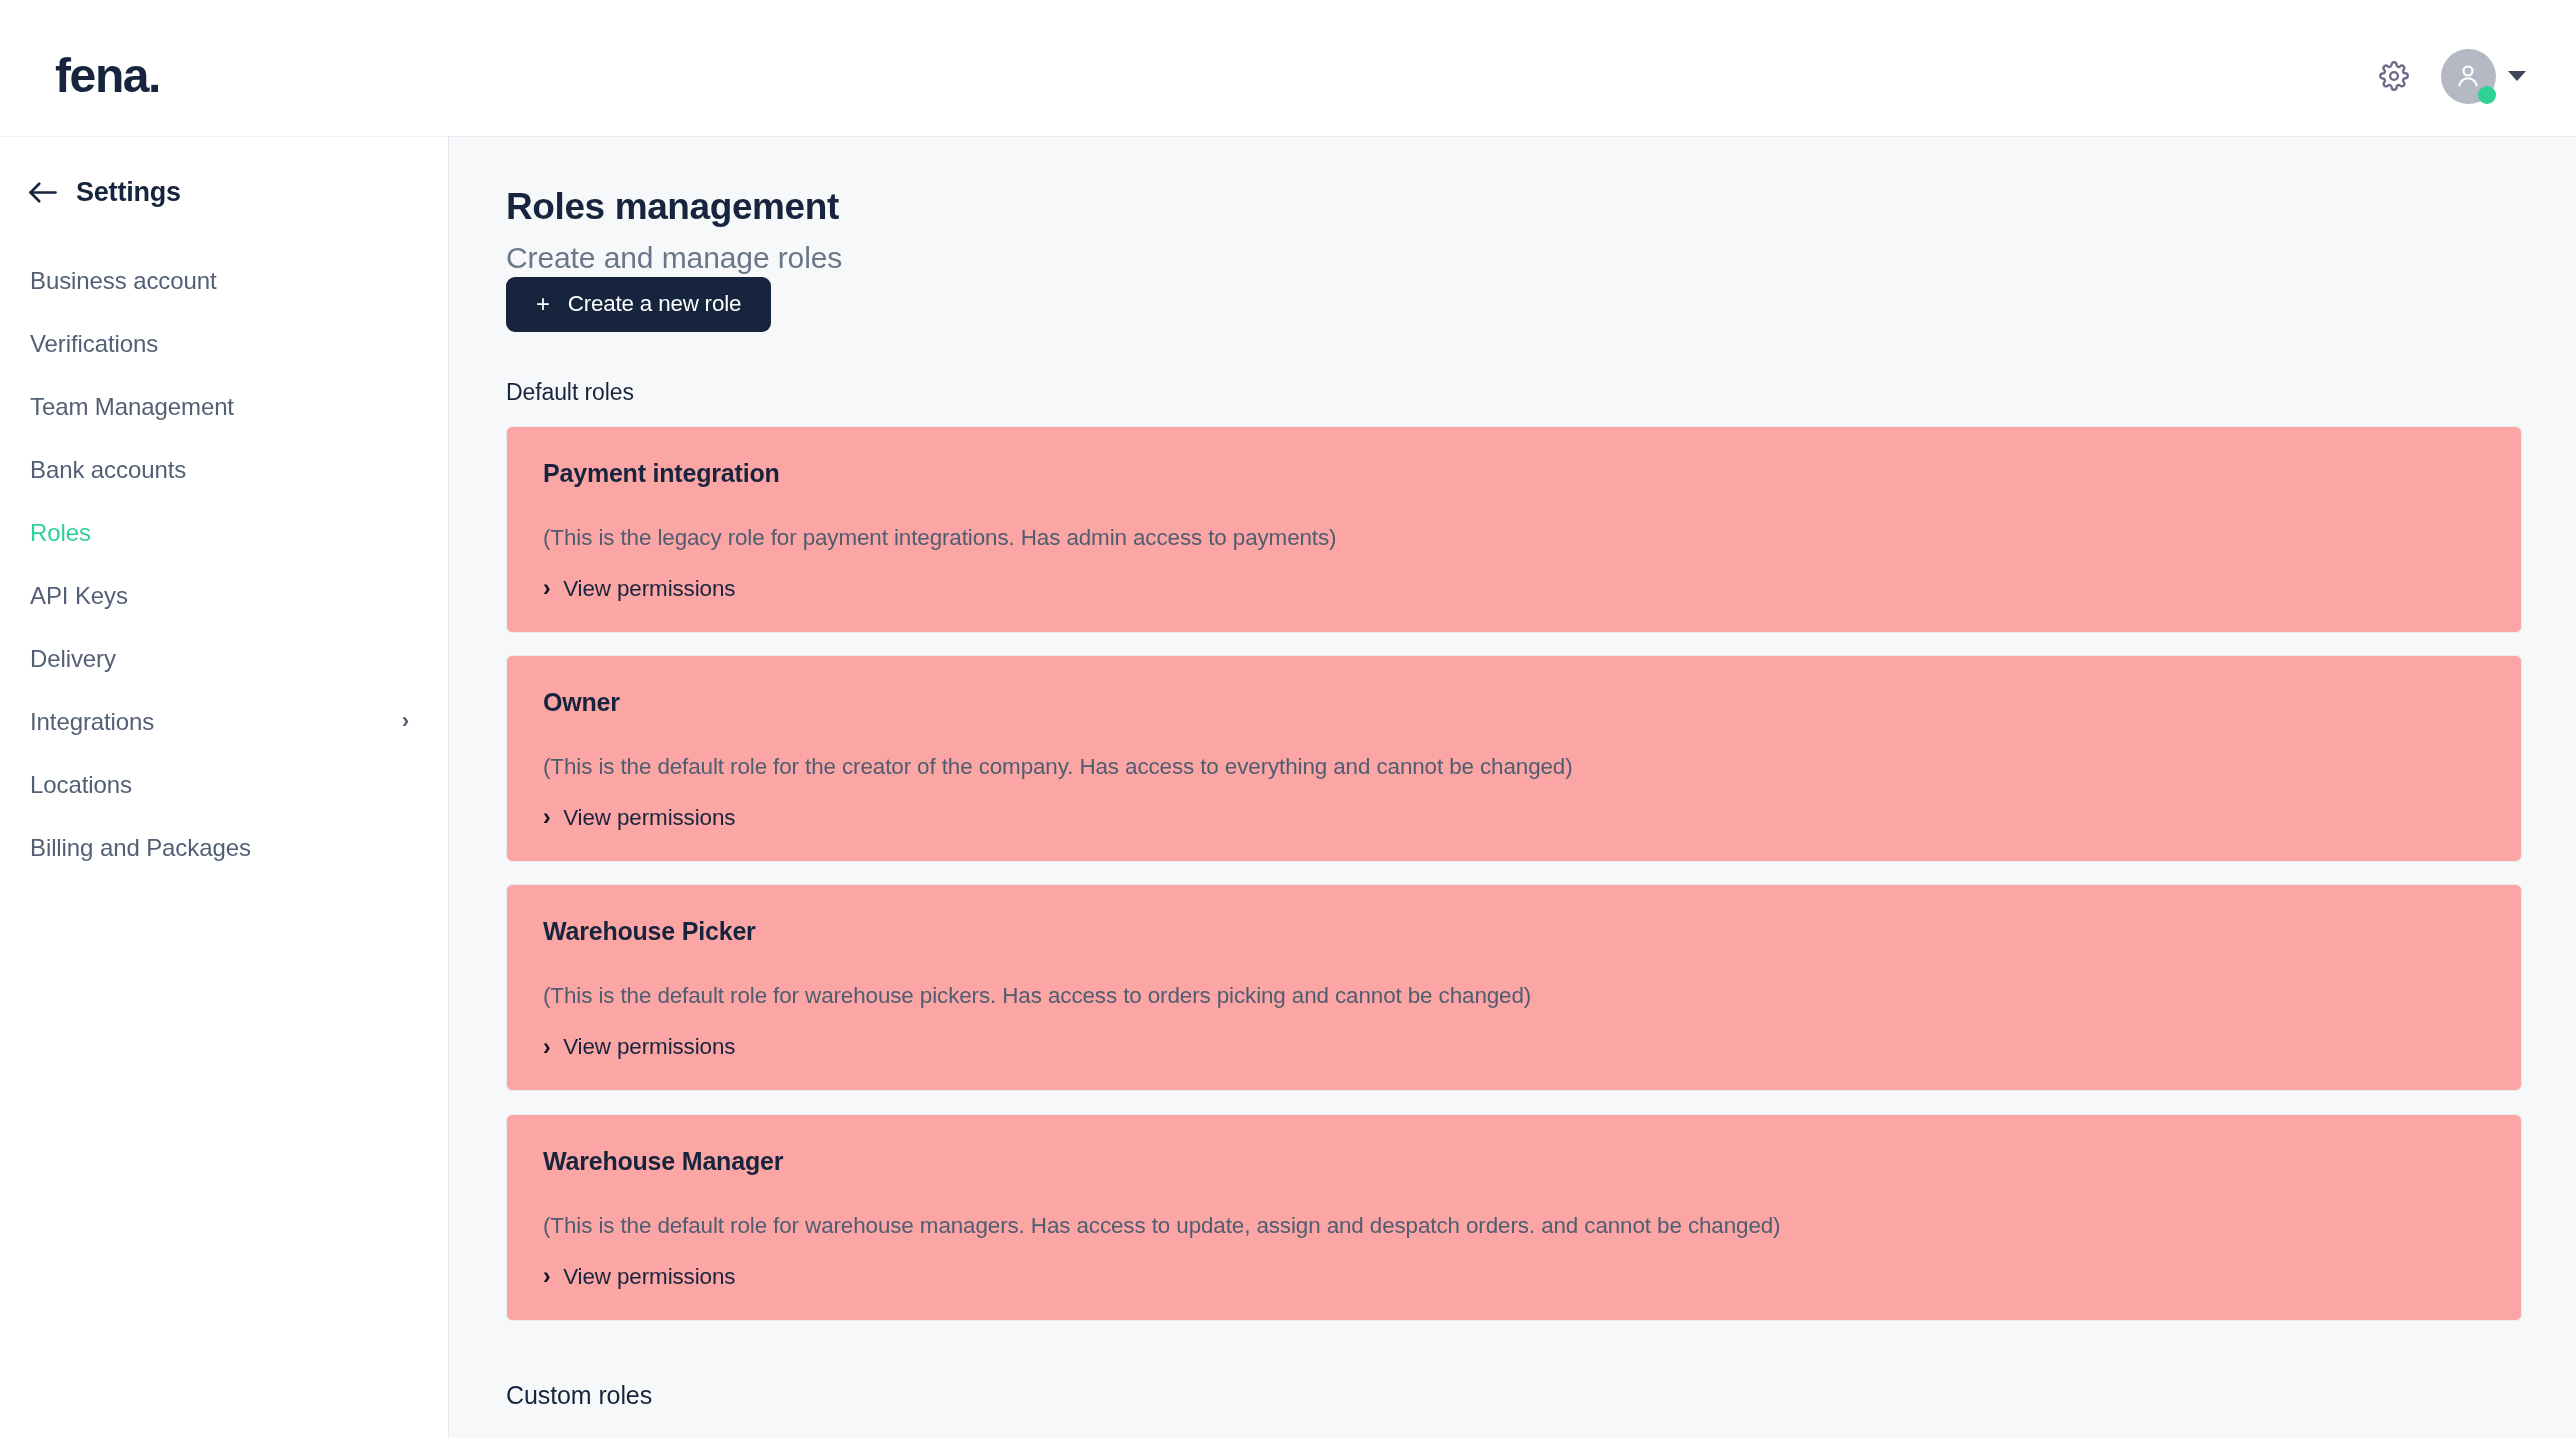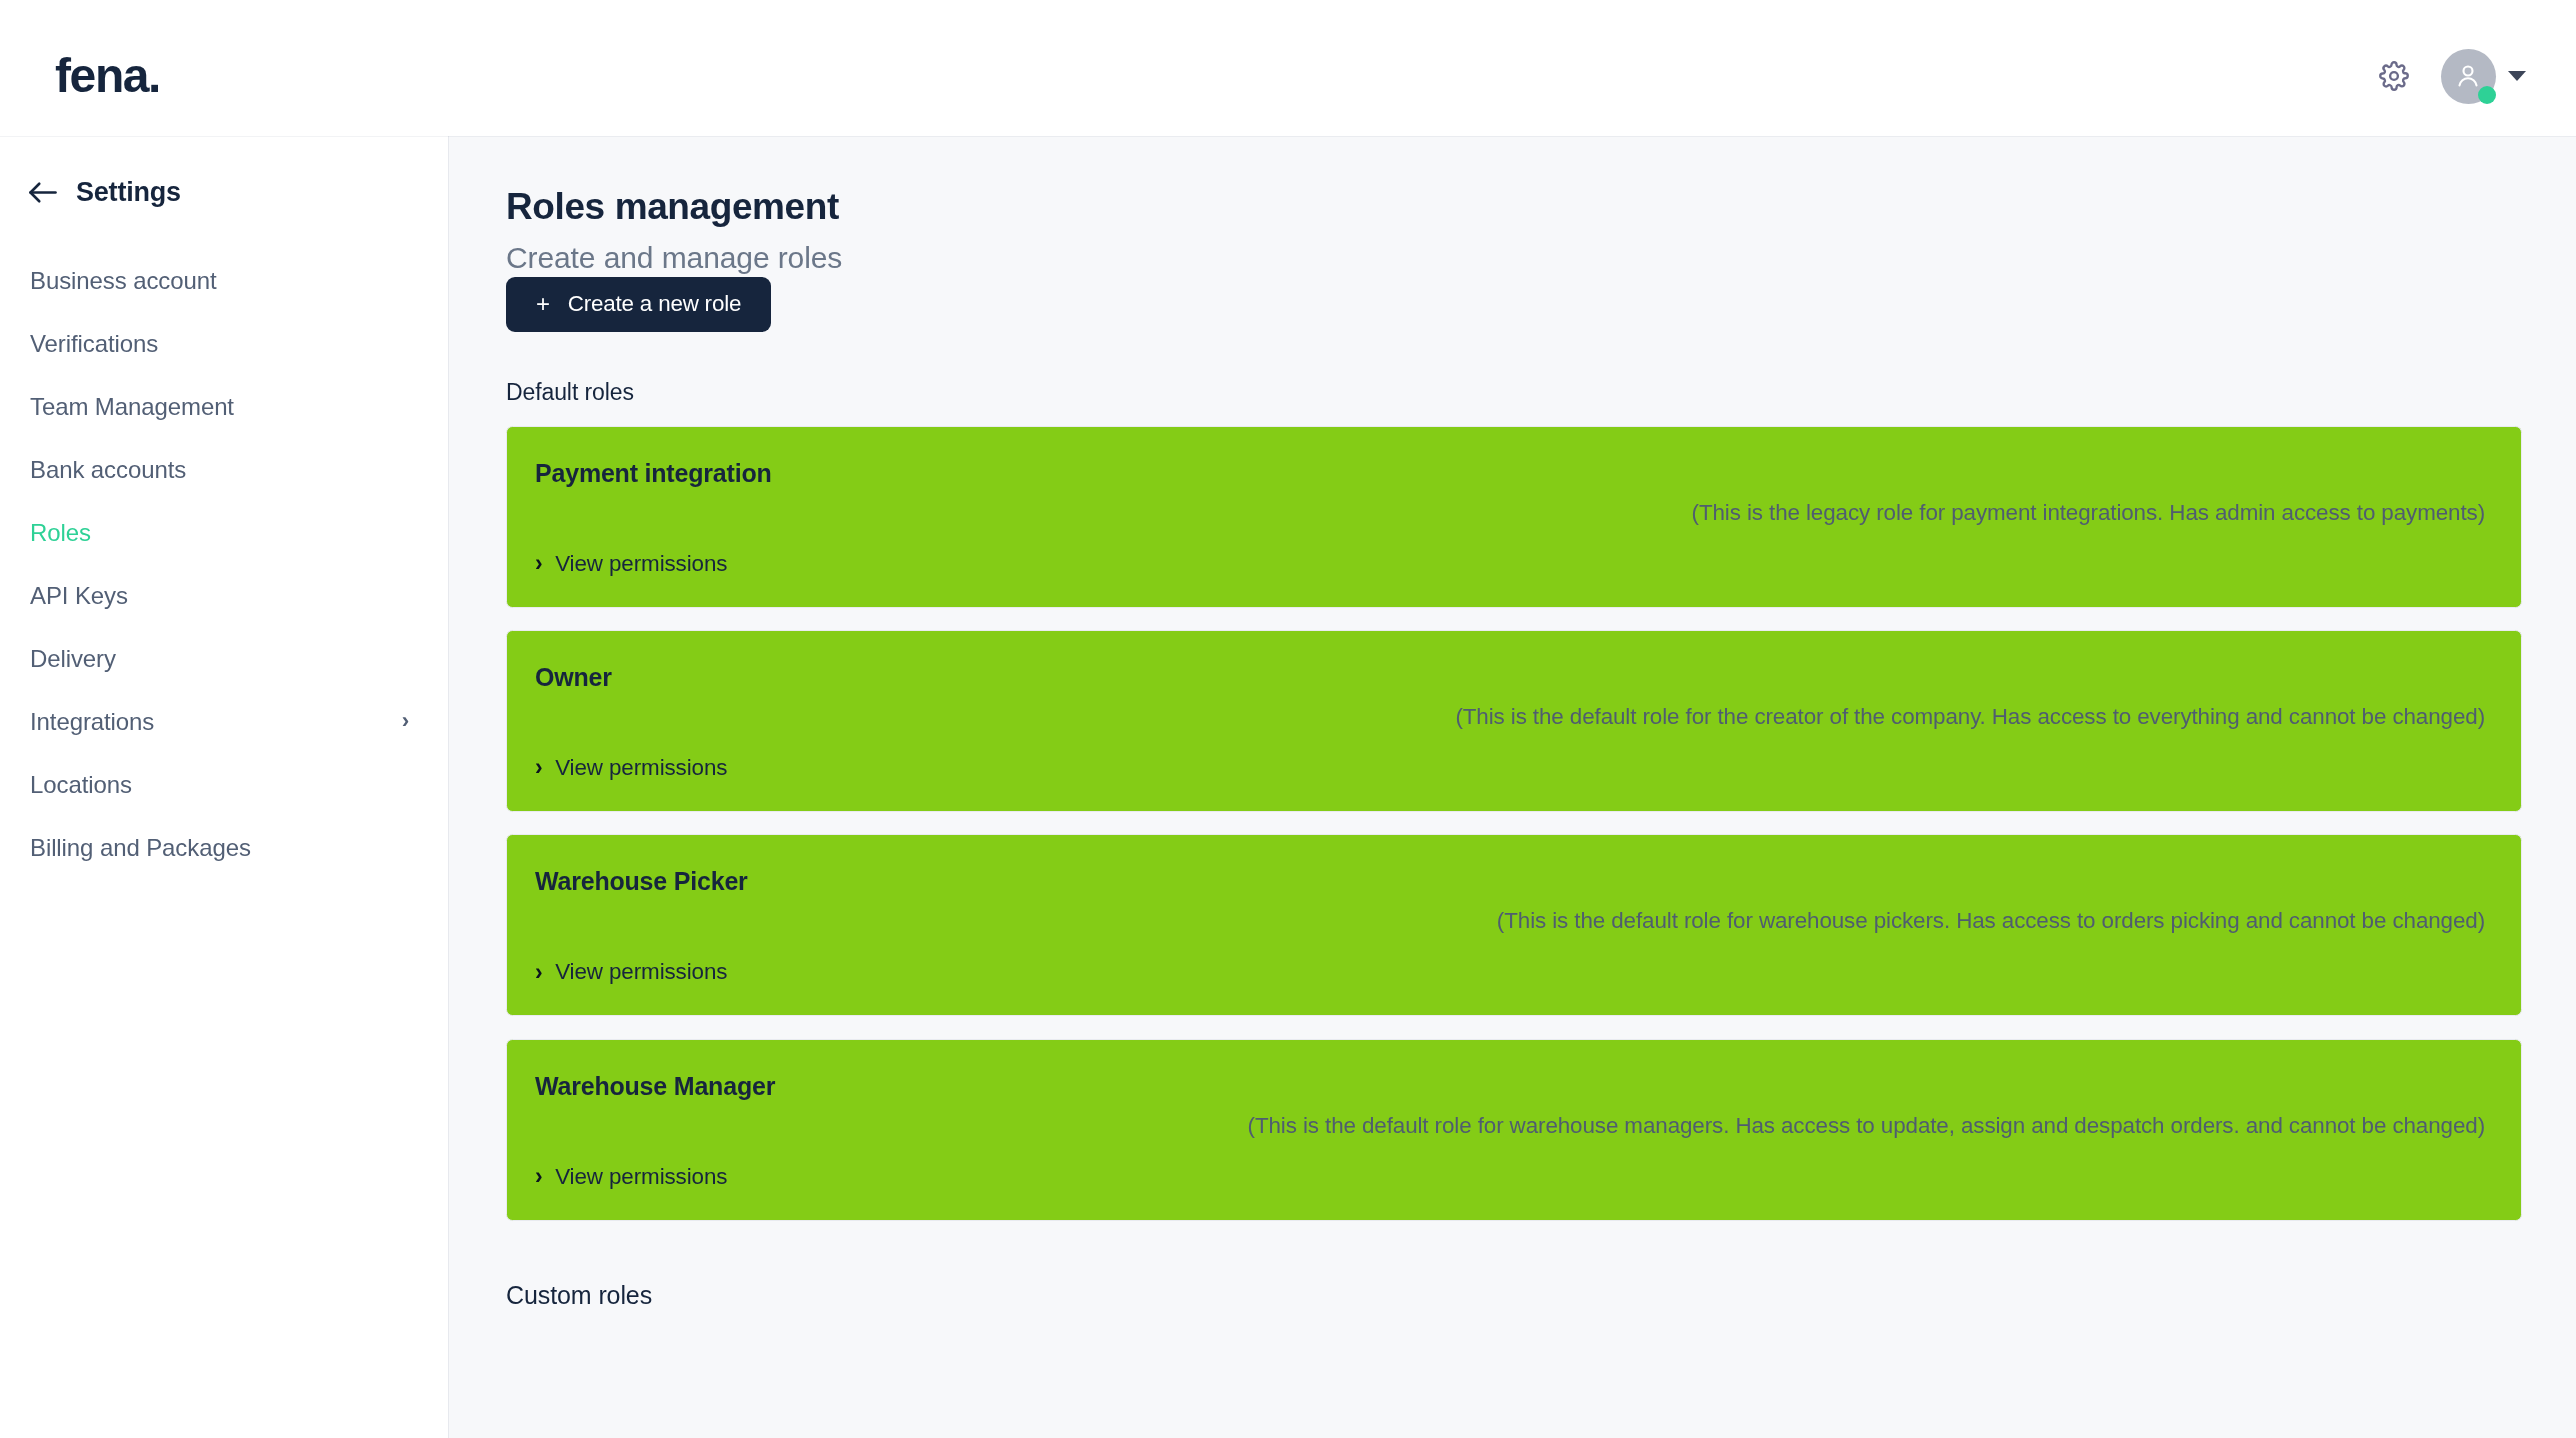--- a/index.html
+++ b/index.html
@@ -170,38 +170,37 @@
   .section-label {
     font-size: 23px;
     color: #16253d;
     margin: 47px 0 19.7px 0;
     letter-spacing: -0.1px;
   }
 
   #roles-list { display: flex; flex-direction: column; gap: 22.4px; }
 
   .role-card {
-    background: #84cc16;
+    background: #fca5a5;
     border: 0.9px solid #e9ebf0;
     border-radius: 6.3px;
-    padding: 32px 36px 30px 28px;
+    padding: 32px 36px 30px 36px;
   }
 
   .role-name {
     font-size: 25px;
     font-weight: 700;
     color: #16253d;
     letter-spacing: -0.2px;
   }
   .role-desc {
     font-size: 22.4px;
     color: #4f5d70;
-    margin-top: 12px;
-    letter-spacing: -0.1px;
-    text-align: right;
+    margin-top: 37px;
+    letter-spacing: -0.1px;
   }
   .view-permissions {
     display: flex;
     align-items: center;
     gap: 12.5px;
     margin-top: 25px;
     cursor: pointer;
     width: fit-content;
   }
   .vp-chevron {

